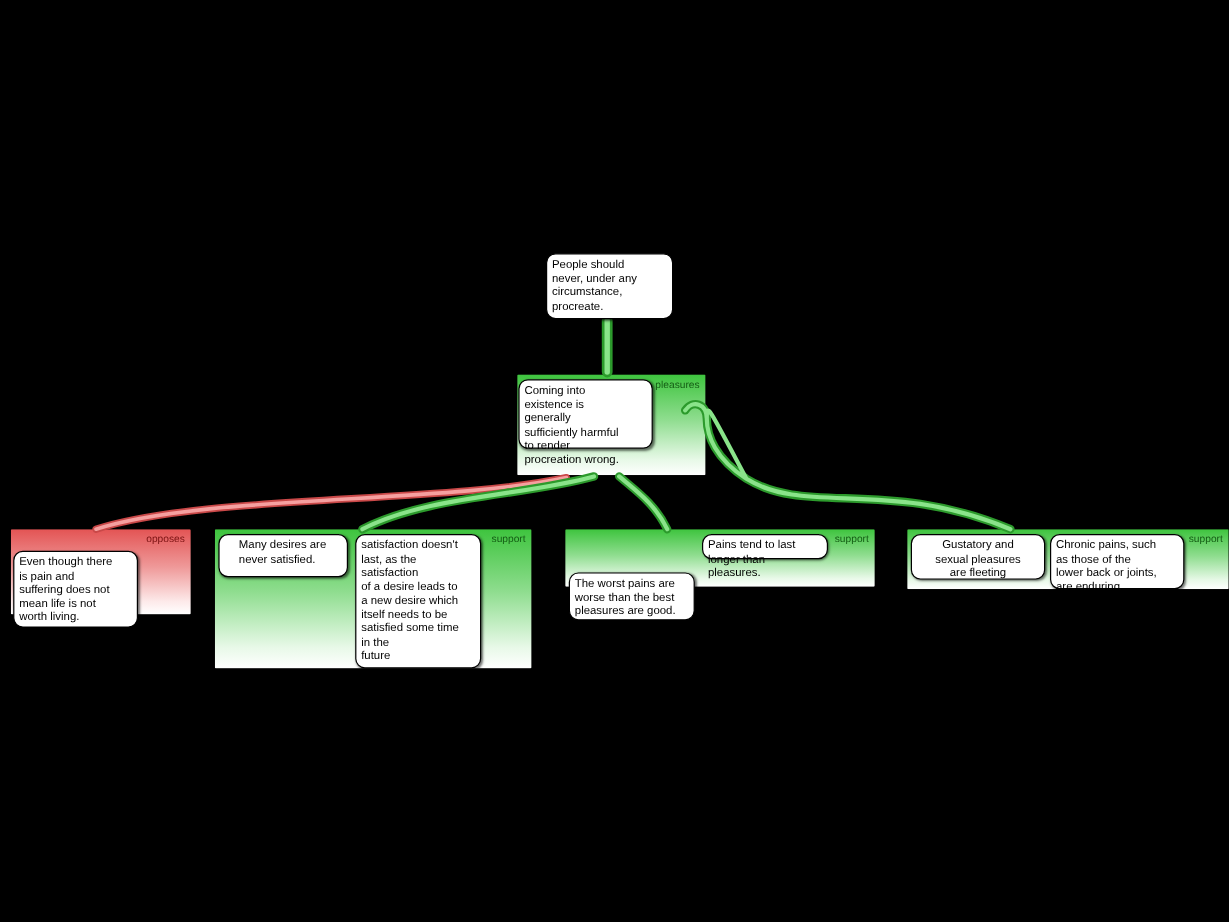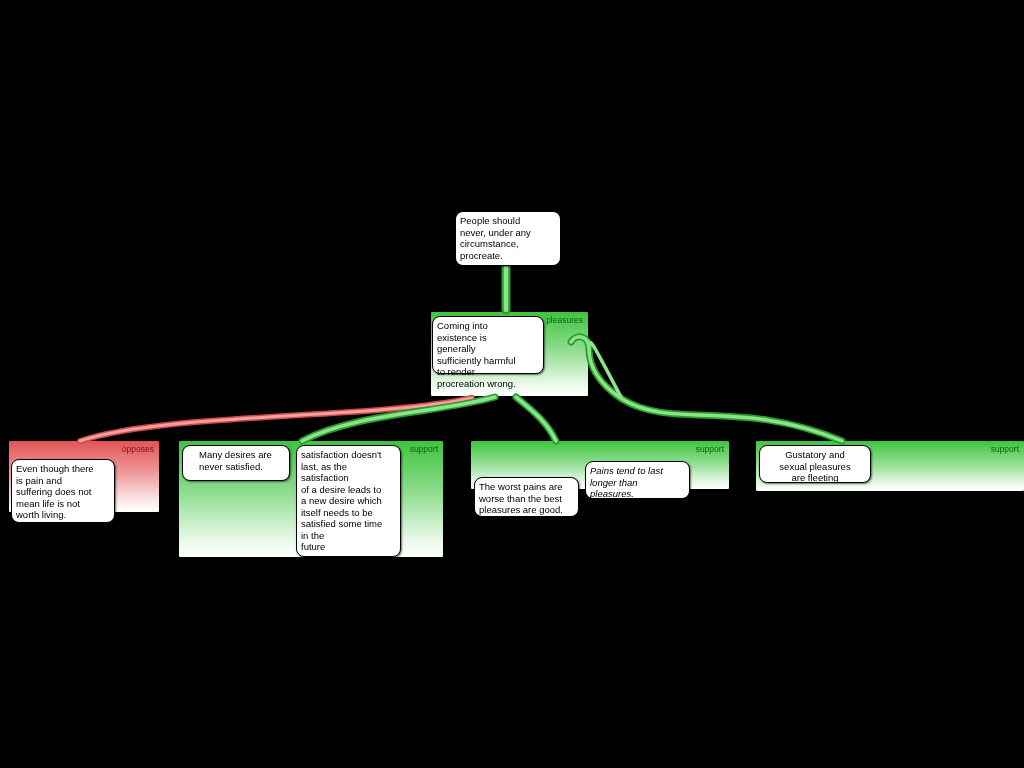--- a/index.html
+++ b/index.html
@@ -100,25 +100,29 @@
 satisfied some time
 in the
 future</div>
   </div>
 
   <div class="panel green" style="left:470px;top:440px;width:258px;height:48px;">
     <span class="panel-label">support</span>
     <div class="node" style="left:3px;top:4px;width:105px;height:40px;margin-top:32px;">The worst pains are
 worse than the best
 pleasures are good.</div>
-    <div class="node" style="left:114px;top:20px;width:105px;height:38px;font-style:italic;">Pains tend to last
+    <div class="node" style="left:114px;top:4px;width:105px;height:21px;">Pains tend to last
 longer than
 pleasures.</div>
   </div>
 
   <div class="panel green" style="left:755px;top:440px;width:268px;height:50px;">
     <span class="panel-label">support</span>
     <div class="node" style="left:3px;top:4px;width:112px;height:38px;text-align:center;">Gustatory and
 sexual pleasures
 are fleeting</div>
+    <div class="node" style="left:119px;top:4px;width:112px;height:46px;">Chronic pains, such
+as those of the
+lower back or joints,
+are enduring.</div>
   </div>
 
 </div>
 
 </body></html>

